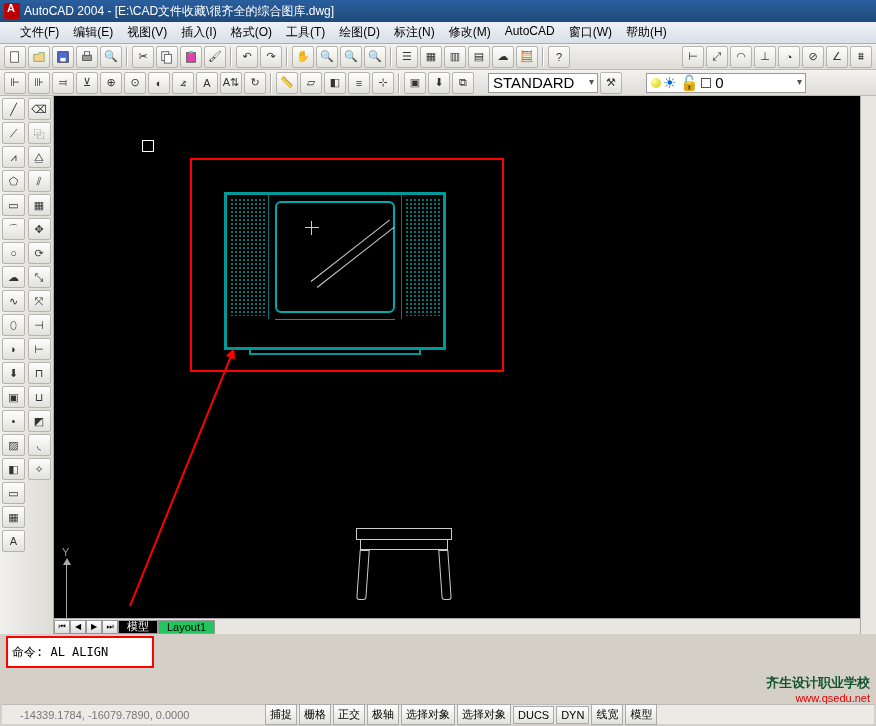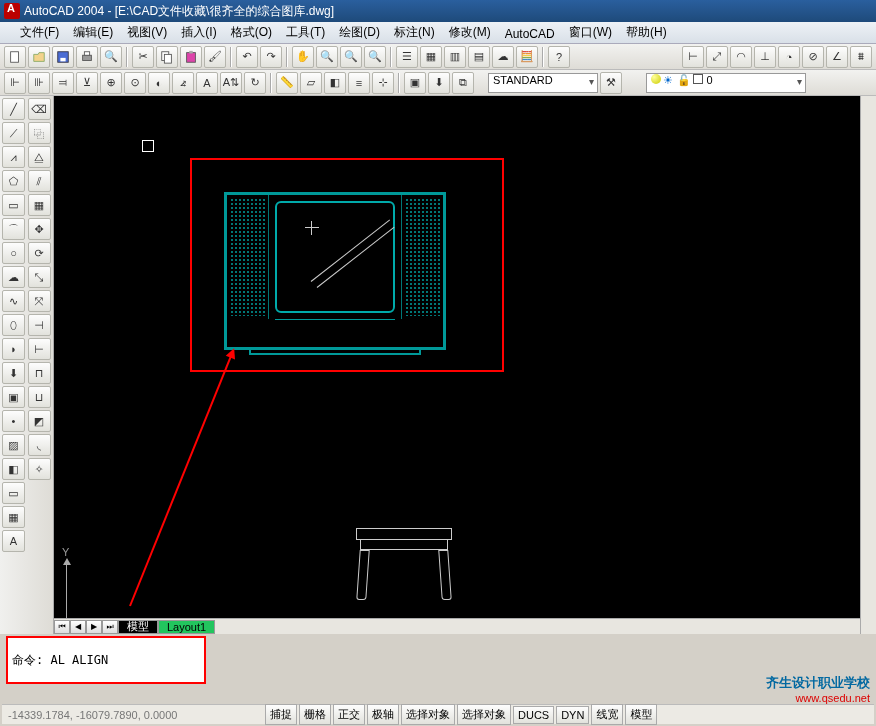--- a/index.html
+++ b/index.html
@@ -1,27 +1,27 @@
 <!DOCTYPE html>
 <html><head>
 <meta charset="utf-8">
 <style>
   * { margin: 0; padding: 0; box-sizing: border-box; }
   body { font-family: "Microsoft YaHei", SimSun, Arial, sans-serif; font-size: 12px; background: #d4d0c8; width: 876px; height: 726px; overflow: hidden; position: relative; }
   .titlebar { background: linear-gradient(to bottom, #2a5f9e, #1e4a7a); height: 22px; display: flex; align-items: center; padding: 0 4px; color: white; }
   .titlebar .icon { width: 16px; height: 16px; background: #b00; border-radius: 2px; margin-right: 4px; position: relative; }
   .titlebar .icon::after { content:"A"; position:absolute; left:3px; top:-1px; color:#fff; font-weight:bold; font-size:11px; }
   .titlebar .text { flex:1; font-size:12px; }
-  .menubar { background: linear-gradient(to bottom,#eef2f6,#d9e0e8); height: 22px; display:flex; align-items:flex-end; gap:2px; padding-left:14px; border-bottom:1px solid #aab; }
+  .menubar { background: linear-gradient(to bottom,#eef2f6,#d9e0e8); height: 22px; display:flex; align-items:flex-start; gap:2px; padding-left:14px; border-bottom:1px solid #aab; }
   .menubar .mitem { padding: 2px 6px; color:#000; }
   .toolbar-row { background: linear-gradient(to bottom,#f2f2f0,#dedcd6); height: 26px; display:flex; align-items:center; gap:2px; padding:0 4px; border-bottom:1px solid #bbb; }
   .tbtn { width:22px; height:22px; background:linear-gradient(to bottom,#fdfdfd,#e2e2dc); border:1px solid #b5b5ad; border-radius:2px; display:flex; align-items:center; justify-content:center; font-size:11px; color:#333; cursor:pointer; }
   .tbtn svg { width:14px; height:14px; }
   .tsep { width:2px; height:20px; border-left:1px solid #aaa; border-right:1px solid #fff; margin:0 2px; }
-  .combo { height:20px; border:1px solid #999; background:#fff; font-size:11px; padding:0 18px 0 4px; position:relative; display:flex; }
+  .combo { height:20px; border:1px solid #999; background:#fff; font-size:15px; padding:0 18px 0 4px; position:relative; display:flex; align-items:center; }
   .combo::after { content:"▾"; position:absolute; right:3px; top:2px; color:#555; font-size:10px; }
   .work { display:flex; height:538px; }
   .leftbar { width:54px; background:linear-gradient(to right,#f0f0ee,#dedcd6); border-right:1px solid #aaa; display:grid; grid-template-columns:1fr 1fr; gap:2px; padding:2px; align-content:start; }
   .leftbar .tbtn { width:23px; height:22px; }
   .canvas { flex:1; background:#000; position:relative; overflow:hidden; }
   .selbox { position:absolute; border:2px solid red; }
   .tvouter { position:absolute; border:3px solid #009999; }
   .speaker { position:absolute; top:0; bottom:28px; width:42px; background:#000; }
   .speaker.left { left:0; border-right:1px solid #007777; }
   .speaker.right { right:0; border-left:1px solid #007777; }
@@ -49,26 +49,26 @@
   .ucs .ax { left:56px; top:-3px; border-left:7px solid #aaa; border-top:4px solid transparent; border-bottom:4px solid transparent; }
   .ucs .ay { left:-3px; top:-66px; border-bottom:7px solid #aaa; border-left:4px solid transparent; border-right:4px solid transparent; }
   .arrow-red { position:absolute; width:2px; background:red; transform-origin:bottom center; }
   .arrow-red::before { content:""; position:absolute; top:-8px; left:-4px; width:0; height:0; border-bottom:10px solid red; border-left:5px solid transparent; border-right:5px solid transparent; }
   .scrollv { position:absolute; right:0; top:0; bottom:0; width:16px; background:#e8e6e0; border-left:1px solid #aaa; }
   .scrollh { position:absolute; left:0; right:16px; bottom:0; height:16px; background:#e8e6e0; border-top:1px solid #aaa; display:flex; align-items:center; }
   .sheet-tabs { display:flex; align-items:center; height:16px; background:#e8e6e0; }
   .stbtn { width:16px; height:14px; border:1px solid #999; background:linear-gradient(#fff,#ddd); font-size:8px; display:flex; align-items:center; justify-content:center; }
   .stab { padding:0 8px; height:14px; border:1px solid #999; background:#22c55e; font-size:11px; display:flex; align-items:center; }
   .stab.active { background:#000; color:#fff; }
-  .cmdwin { border:2px solid red; background:#fff; margin:2px 0 0 6px; width:200px; font-size:12px; padding:14px 4px; line-height:16px; font-family:SimSun,monospace; }
+  .cmdwin { border:2px solid red; background:#fff; margin:2px 0 0 6px; width:148px; font-size:12px; padding:6px 4px; line-height:16px; font-family:SimSun,monospace; }
   .statusbar { position:absolute; bottom:2px; left:2px; right:2px; height:20px; background:#eceae4; display:flex; align-items:center; font-size:11px; border-top:1px solid #bbb; }
-  .statusbar .coord { color:#777; padding:0 6px; width:240px; }
+  .statusbar .coord { color:#777; padding:0 18px; width:240px; }
   .statusbar .sbtn { padding:2px 4px; border:1px solid #aaa; background:linear-gradient(#fdfdfd,#e2e2dc); margin:0 1px; font-size:11px; }
   .watermark { position:absolute; right:6px; bottom:22px; text-align:right; font-size:13px; }
-  .watermark .l1 { color:#0369a1; font-weight:bold; }
+  .watermark .l1 { color:#14532d; font-weight:bold; }
   .watermark .l2 { color:#d00; font-size:11px; font-family:Arial; }
   .bulb { width:10px; height:10px; border-radius:50%; background:radial-gradient(circle at 30% 30%,#ffff99,#cccc00); display:inline-block; }
   .layerclr { width:10px; height:10px; background:#fff; border:1px solid #555; display:inline-block; }
 </style>
 </head>
 <body>
 
 <div class="titlebar">
   <div class="icon"></div>
   <div class="text">AutoCAD 2004 - [E:\CAD文件收藏\很齐全的综合图库.dwg]</div>

